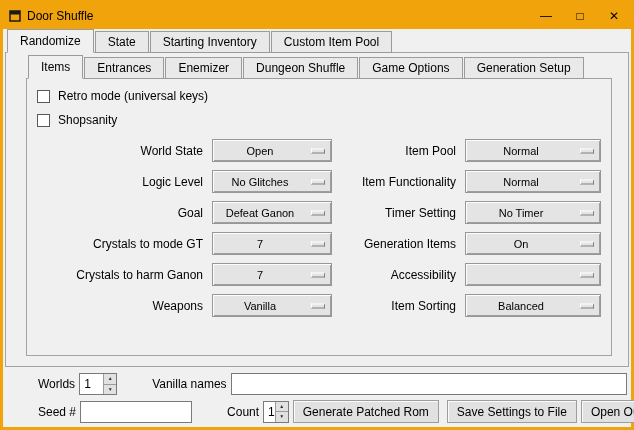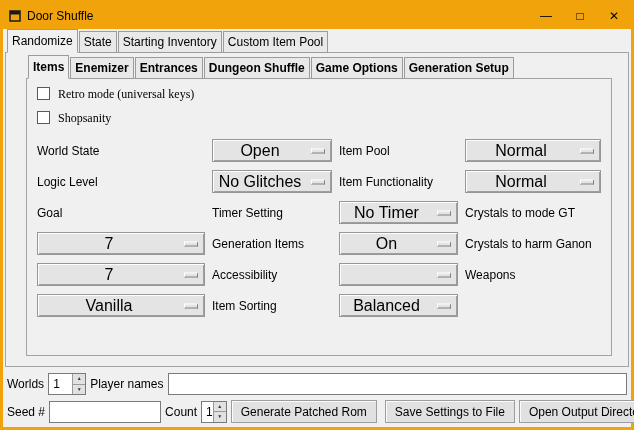--- a/index.html
+++ b/index.html
@@ -35,91 +35,91 @@
   .client {
     flex: 1; display: flex; flex-direction: column;
     padding: 2px; min-height: 0;
   }
   
   .tabs { display: flex; position: relative; z-index: 2; margin-bottom: -1px; }
   .tabs-main { padding-left: 2px; }
   .tab {
     border: 1px solid #9b9b9b;
     background: #e9e9e9;
-    padding: 3px 4px;
+    padding: 3px 12px;
     margin-right: 1px;
     white-space: nowrap;
   }
   .tab.active {
     background: var(--bg, #f0f0f0);
     border-bottom: 1px solid var(--bg, #f0f0f0);
     padding-top: 4px; padding-bottom: 4px;
     margin-top: -2px;
   }
   
   .pane-outer {
     flex: 1; min-height: 0;
     border: 1px solid #a3a3a3;
     background: var(--bg, #f0f0f0);
     padding: 4px 16px 10px 20px;
     display: flex; flex-direction: column;
   }
-  .tabs-sub { padding-left: 2px; font-weight: bold; }
+  .tabs-sub { padding-left: 2px; }
   .pane-inner {
     flex: 1; min-height: 0;
     border: 1px solid #a3a3a3;
     background: var(--bg, #f0f0f0);
     padding: 8px 10px;
   }
   
   .check-row {
-    display: flex; 
-    height: 18px; margin-bottom: 6px; cursor: default; font-family: Liberation Serif, serif;
+    display: flex; align-items: center;
+    height: 18px; margin-bottom: 6px; cursor: default;
   }
   .checkbox {
     width: 13px; height: 13px;
     background: #fff;
     border: 1px solid #5a5a5a;
     margin-right: 8px; flex: 0 0 13px;
   }
   
   .grid {
     margin-top: 10px;
     display: grid;
     grid-template-columns: 168px 120px 1fr 136px;
     column-gap: 7px; row-gap: 8px;
     align-items: center;
   }
-  .lbl { text-align: left; padding-right: 2px; white-space: nowrap; }
+  .lbl { text-align: right; padding-right: 2px; white-space: nowrap; }
   .opt {
     position: relative;
     height: 23px;
     font-family: "Liberation Sans", sans-serif;
-    font-size: 16px;
+    font-size: 11px;
     background: #e4e4e4;
     border: 1px solid #979797;
     box-shadow: inset 1px 1px 0 #fdfdfd, inset -1px -1px 0 #9e9e9e;
     text-align: center;
     padding-right: 24px;
     cursor: default;
     width: 100%;
   }
   .ind {
     position: absolute; right: 6px; top: 50%;
     transform: translateY(-50%);
     width: 14px; height: 5px;
     background: #e4e4e4;
     border-top: 1px solid #ffffff; border-left: 1px solid #ffffff;
     border-right: 1px solid #808080; border-bottom: 1px solid #808080;
   }
   
   .bottom { margin-top: 6px; padding: 0 2px 2px 2px; flex: 0 0 auto; }
   .brow { display: flex; align-items: center; gap: 4px; }
   .brow + .brow { margin-top: 5px; }
-  .blabel { white-space: nowrap; }
+  .blabel { white-space: nowrap; margin-left: 31px; }
   .entry {
     height: 22px;
     border: 1px solid #7a7a7a;
     background: #fff;
     font-family: "Liberation Sans", sans-serif;
     font-size: 12px;
     padding: 0 4px;
   }
   .entry.names { flex: 1; }
   .entry.seed { width: 112px; }
@@ -175,22 +175,22 @@
       <div class="tab active">Randomize</div>
       <div class="tab">State</div>
       <div class="tab">Starting Inventory</div>
       <div class="tab">Custom Item Pool</div>
     </div>
 
     <div class="pane-outer">
 
       <div class="tabs tabs-sub">
         <div class="tab active">Items</div>
+        <div class="tab">Entrances</div>
         <div class="tab">Enemizer</div>
-        <div class="tab">Entrances</div>
         <div class="tab">Dungeon Shuffle</div>
         <div class="tab">Game Options</div>
         <div class="tab">Generation Setup</div>
       </div>
 
       <div class="pane-inner">
 
         <div class="check-row">
           <span class="checkbox"></span>
           <span>Retro mode (universal keys)</span>
@@ -218,20 +218,24 @@
             <span>No Glitches</span>
             <span class="ind"></span>
           </button>
           <div class="lbl">Item Functionality</div>
           <button class="opt">
             <span>Normal</span>
             <span class="ind"></span>
           </button>
 
           <div class="lbl">Goal</div>
+          <button class="opt">
+            <span>Defeat Ganon</span>
+            <span class="ind"></span>
+          </button>
           <div class="lbl">Timer Setting</div>
           <button class="opt">
             <span>No Timer</span>
             <span class="ind"></span>
           </button>
 
           <div class="lbl">Crystals to mode GT</div>
           <button class="opt">
             <span>7</span>
             <span class="ind"></span>
@@ -271,21 +275,21 @@
 
       <div class="brow">
         <span class="blabel">Worlds</span>
         <div class="spin">
           <div class="spin-val">1</div>
           <div class="spin-btns">
             <div class="spin-up">▲</div>
             <div class="spin-down">▼</div>
           </div>
         </div>
-        <span class="blabel">Player names</span>
+        <span class="blabel">Vanilla names</span>
         <input class="entry names" type="text" value="" style="">
       </div>
 
       <div class="brow">
         <span class="blabel">Seed #</span>
         <input class="entry seed" type="text" value="" style="">
         <span class="blabel">Count</span>
         <div class="spin">
           <div class="spin-val">1</div>
           <div class="spin-btns">

